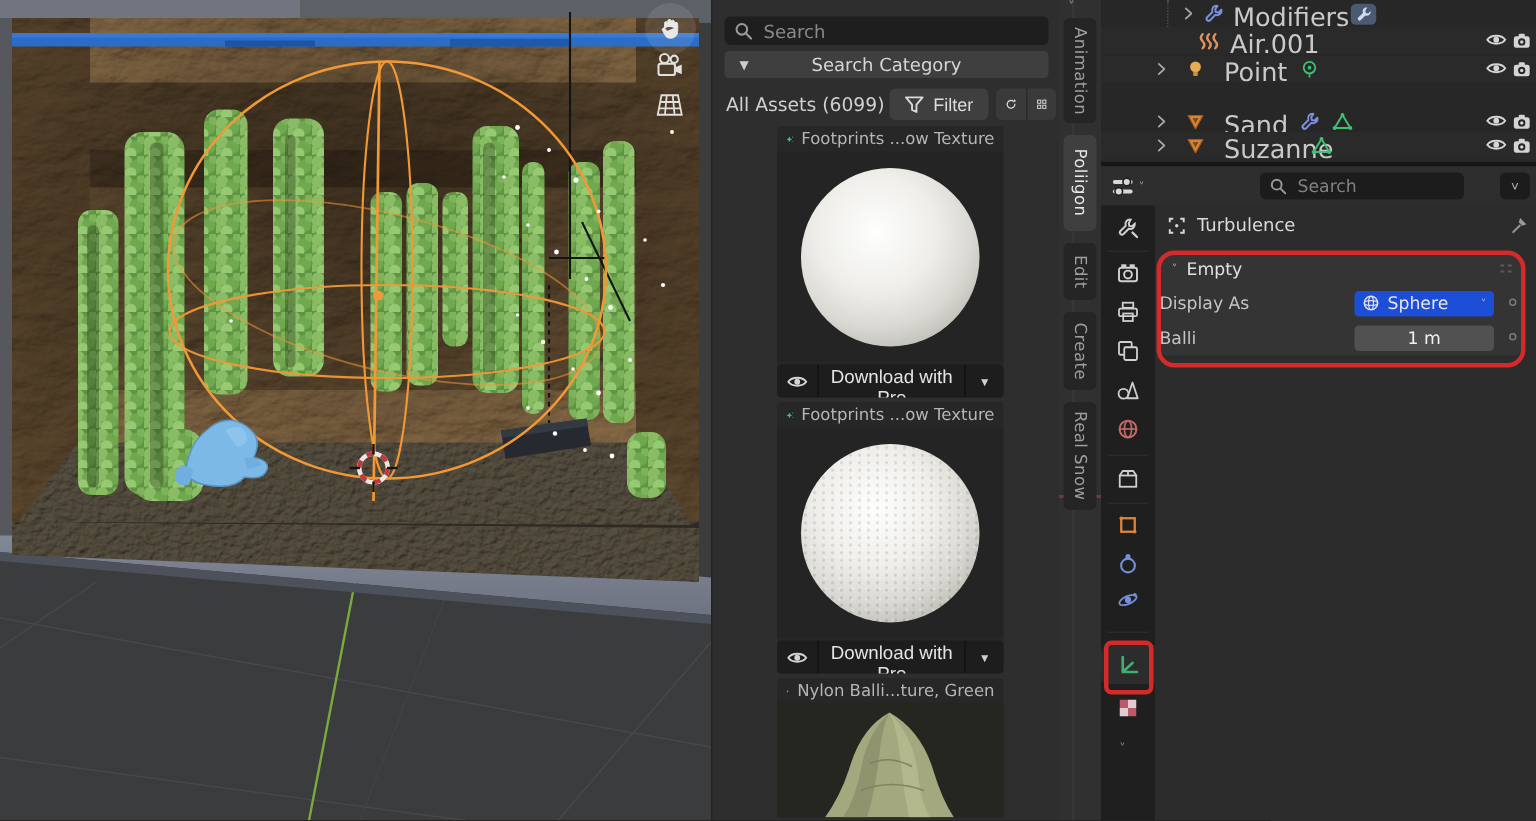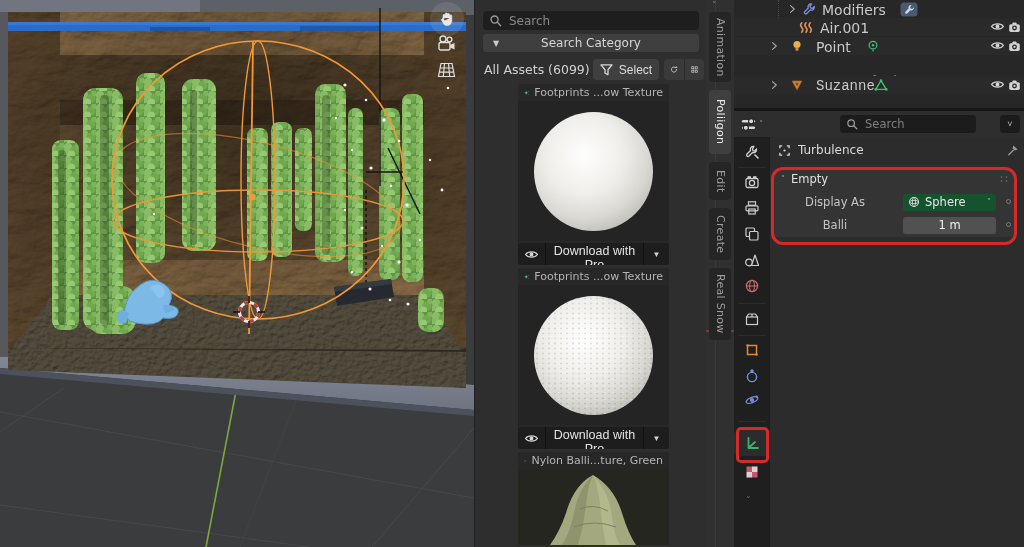--- a/index.html
+++ b/index.html
@@ -51,21 +51,21 @@
   #tabstrip .gridline{position:absolute;left:9px;top:0;width:1px;height:547px;background:#3a3a3b;}
   #tabstrip .red-axis{position:absolute;left:0;top:330px;width:28px;height:2px;background:#8a3a3a;opacity:.85;}
   .vtab{position:absolute;left:3px;width:22px;writing-mode:vertical-rl;display:flex;align-items:center;justify-content:center;
         font-size:11px;color:#9e9e9e;background:#252525;border-radius:4px;cursor:pointer;letter-spacing:.3px;}
   .vtab.active{background:#3f3f3f;color:#e8e8e8;}
   .tab-scroll-up{position:absolute;left:6px;top:0px;color:#8a8a8a;font-size:9px;}
 
   
   #right{left:734px;top:0;width:290px;height:547px;background:#2c2c2c;}
   #outliner{position:absolute;left:0;top:0;width:290px;height:108px;background:#272727;overflow:hidden;}
-  .ol-row{position:absolute;left:0;width:290px;height:18px;display:flex;align-items:center;font-size:14px;color:#c9c9c9;}
+  .ol-row{position:absolute;left:0;width:290px;height:18px;display:flex;align-items:center;font-size:17px;color:#c9c9c9;}
   .ol-row.alt{background:#2a2a2a;}
   .ol-chevron{position:absolute;top:3px;}
   .ol-eye{position:absolute;left:256px;top:3px;cursor:pointer;}
   .ol-cam{position:absolute;left:274px;top:3px;cursor:pointer;}
   .ol-guide{position:absolute;left:44px;top:0;width:1px;height:34px;border-left:1px dotted #4a4a4a;}
   #outliner-sep{position:absolute;left:0;top:108px;width:290px;height:3px;background:#161616;}
 
   
   #props-header{position:absolute;left:0;top:111px;width:290px;height:26px;background:#2e2e2e;}
   .ph-editor-btn{position:absolute;left:6px;top:3px;width:34px;height:20px;display:flex;align-items:center;gap:2px;cursor:pointer;}
@@ -83,22 +83,22 @@
   .ptab-more{position:absolute;left:12px;top:358px;color:#777;font-size:9px;}
 
   #props-body{position:absolute;left:36px;top:137px;width:254px;height:410px;background:#2c2c2c;}
   .pb-breadcrumb{position:absolute;left:8px;top:6px;display:flex;align-items:center;gap:7px;font-size:12px;color:#dadada;}
   .pb-pin{position:absolute;left:236px;top:7px;cursor:pointer;}
   .pb-panel{position:absolute;left:3px;top:32px;width:241px;height:68px;background:#343434;border-radius:4px;}
   .pb-panel-header{display:flex;align-items:center;gap:6px;height:20px;padding-left:8px;font-size:11.5px;color:#e0e0e0;cursor:pointer;}
   .pb-grip{position:absolute;right:5px;top:6px;width:10px;height:8px;
            background-image:radial-gradient(#5d5d5d 1px, transparent 1.2px);background-size:5px 4px;}
   .pb-row{position:absolute;left:0;width:241px;height:18px;display:flex;align-items:center;}
-  .pb-label{width:130px;text-align:center;font-size:11.5px;color:#c4c4c4;padding-right:6px;box-sizing:border-box;}
-  .pb-dropdown{width:93px;height:17px;background:#14532d;border-radius:3px;display:flex;align-items:center;gap:5px;
+  .pb-label{width:130px;text-align:left;font-size:11.5px;color:#c4c4c4;padding-right:6px;box-sizing:border-box;}
+  .pb-dropdown{width:93px;height:17px;background:#1d4ed8;border-radius:3px;display:flex;align-items:center;gap:5px;
                padding:0 5px;box-sizing:border-box;font-size:11.5px;color:#e6e6e6;cursor:pointer;}
   .pb-dropdown .dd-arrow{margin-left:auto;font-size:8px;color:#b0b0b0;}
   .pb-field{width:93px;height:17px;background:#515151;border-radius:3px;display:flex;align-items:center;justify-content:center;
             font-size:11.5px;color:#f0f0f0;cursor:ew-resize;}
   .pb-dot{position:absolute;left:233px;width:5px;height:5px;border:1.4px solid #7a7a7a;border-radius:50%;box-sizing:border-box;}
 
   
   .annotation{position:absolute;border:3px solid #d42a2a;background:transparent;pointer-events:none;}
   #anno-empty{left:1px;top:30px;width:240px;height:72px;border-radius:12px;}
   #anno-datatab{left:2px;top:290px;width:27px;height:30px;border-radius:5px;}
@@ -453,21 +453,21 @@
     </div>
     <div class="ap-category">
       <span class="tri">▼</span>
       <span class="lbl">Search Category</span>
     </div>
     <span class="ap-results">All Assets (6099)</span>
     <button class="ap-filter">
       <svg width="13" height="12">
           <use href="#icon-funnel"></use>
         </svg>
-      <span>Select</span>
+      <span>Filter</span>
     </button>
     <div class="ap-seg">
       <button class="seg">
         <svg width="13" height="13">
             <use href="#icon-refresh"></use>
           </svg>
       </button>
       <button class="seg">
         <svg width="13" height="13">
             <use href="#icon-grid4"></use>
@@ -635,21 +635,21 @@
             <use href="#icon-mesh-tri"></use>
           </svg>
         <svg class="ol-eye" width="15" height="11">
             <use href="#icon-eye"></use>
           </svg>
         <svg class="ol-cam" width="13" height="12">
             <use href="#icon-camera-photo"></use>
           </svg>
       </div>
 
-      <div class="ol-row alt" style="top:76px;font-family:Liberation Mono, monospace;">
+      <div class="ol-row alt" style="top:88px;">
         <svg class="ol-chevron" style="left:34px;" width="12" height="12">
             <use href="#icon-chevron-right"></use>
           </svg>
         <svg class="abs" style="left:56px;top:2px;" width="14" height="14">
             <use href="#icon-obj-triangle"></use>
           </svg>
         <span class="abs" style="left:82px;top:2px;">Suzanne</span>
         <svg class="abs" style="left:140px;top:2px;" width="14" height="14">
             <use href="#icon-mesh-tri"></use>
           </svg>

